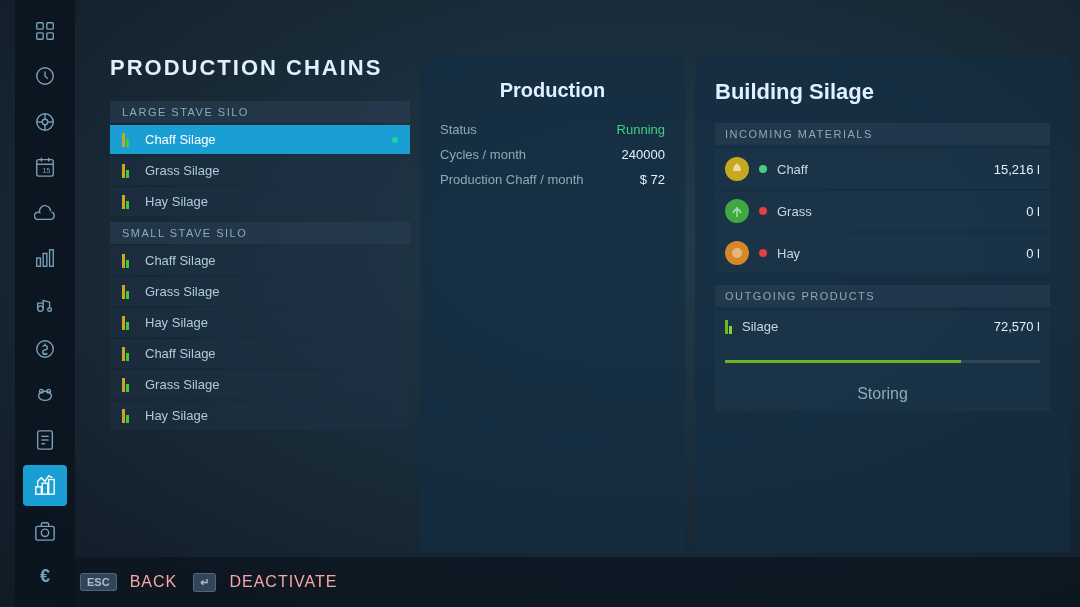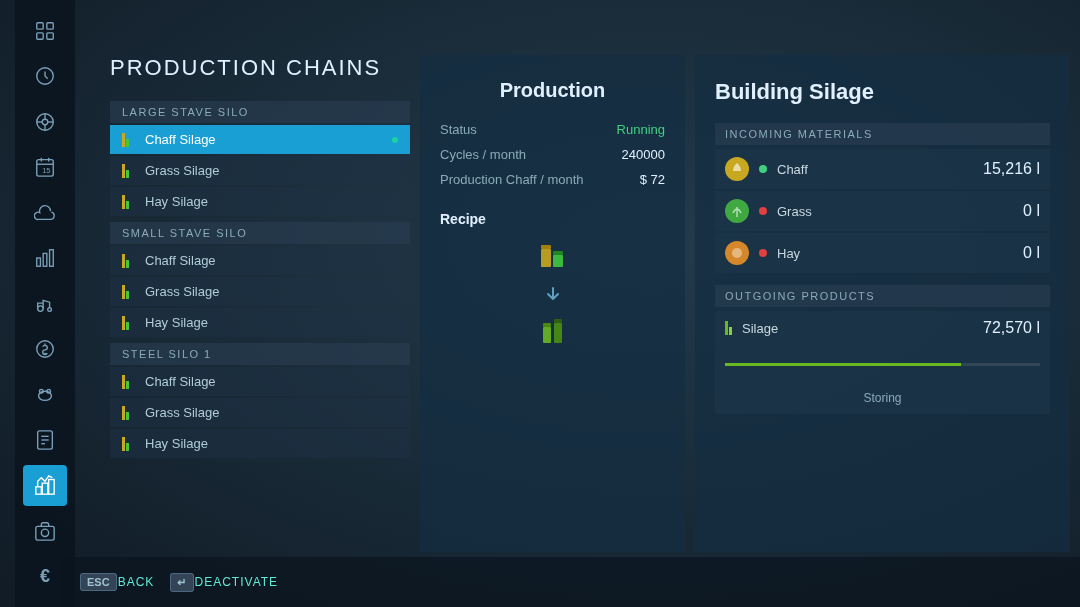--- a/index.html
+++ b/index.html
@@ -58,21 +58,21 @@
     .chains-panel {
       position: absolute;
       left: 110px;
       top: 55px;
       width: 300px;
       bottom: 55px;
     }
 
     .panel-title {
       font-size: 22px;
-      font-weight: normal;
+      font-weight: bold;
       color: #e0f0ff;
       letter-spacing: 2px;
       margin-bottom: 16px;
       text-transform: uppercase;
     }
 
     .chain-list {
       display: flex;
       flex-direction: column;
       gap: 2px;
@@ -215,21 +215,21 @@
       gap: 10px;
     }
 
     .storage-item-name {
       flex: 1;
       font-size: 13px;
       color: #c8d8e0;
     }
 
     .storage-item-value {
-      font-size: 16px;
+      font-size: 13px;
       color: #e0f0ff;
       text-align: right;
     }
 
     .storage-item-icon {
       width: 24px;
       height: 24px;
       border-radius: 50%;
       display: flex;
       align-items: center;
@@ -252,21 +252,21 @@
 
     .status-dot.active { background: #40d080; }
 
     .outgoing-item {
       display: flex;
       flex-direction: column;
       gap: 22px;
     }
 
     .outgoing-status {
-      font-size: 12px;
+      font-size: 16px;
       color: #8aabb8;
       text-align: left;
       margin-top: 20px;
     }
 
     .outgoing-row {
       display: flex;
       align-items: center;
       width: 100%;
       gap: 10px;
@@ -296,38 +296,38 @@
       display: flex;
       align-items: center;
       padding: 0 20px;
       gap: 16px;
       background: rgba(10,20,30,0.7);
     }
 
     .bottom-btn {
       display: flex;
       align-items: center;
-      gap: 1px;
+      gap: 13px;
       cursor: pointer;
     }
 
     .key-badge {
       background: rgba(60,80,100,0.8);
       border: 1px solid rgba(100,140,170,0.5);
       border-radius: 3px;
       padding: 2px 6px;
       font-size: 11px;
       color: #a0c0d0;
       font-weight: bold;
     }
 
     .btn-label {
-      font-size: 12px;
+      font-size: 16px;
       letter-spacing: 1px;
-      color: #5eead4;
+      color: #fca5a5;
       text-transform: uppercase;
     }
 
     
     .svg-icon {
       width: 22px;
       height: 22px;
     }
 
     .chain-item-icon-wrapper {
@@ -501,21 +501,20 @@
       <span>Grass Silage</span>
     </div>
     <div class="chain-item">
       <div class="chain-item-icon-wrapper">
         <div class="silo-bar"></div>
         <div class="silo-bar-green"></div>
       </div>
       <span>Hay Silage</span>
     </div>
 
-    <div class="section-header">STEEL SILO 1</div>
     <div class="chain-item">
       <div class="chain-item-icon-wrapper">
         <div class="silo-bar"></div>
         <div class="silo-bar-green"></div>
       </div>
       <span>Chaff Silage</span>
     </div>
     <div class="chain-item">
       <div class="chain-item-icon-wrapper">
         <div class="silo-bar"></div>
@@ -539,49 +538,20 @@
     <span class="prod-label">Status</span>
     <span class="prod-value running">Running</span>
   </div>
   <div class="prod-row">
     <span class="prod-label">Cycles / month</span>
     <span class="prod-value">240000</span>
   </div>
   <div class="prod-row">
     <span class="prod-label">Production Chaff / month</span>
     <span class="prod-value">$ 72</span>
-  </div>
-  <div class="recipe-section">
-    <div class="recipe-title">Recipe</div>
-    <div class="recipe-icons">
-
-      <div class="recipe-icon">
-        <svg width="32" height="32" viewBox="0 0 32 32">
-          <rect x="4" y="8" width="10" height="18" rx="1" fill="#c8a820" opacity="0.9"></rect>
-          <rect x="16" y="14" width="10" height="12" rx="1" fill="#40c840" opacity="0.9"></rect>
-          <rect x="4" y="4" width="10" height="4" rx="1" fill="#a08010"></rect>
-          <rect x="16" y="10" width="10" height="4" rx="1" fill="#208820"></rect>
-        </svg>
-      </div>
-
-      <div class="recipe-icon arrow-down">
-        <svg width="20" height="20" viewBox="0 0 20 20">
-          <path d="M10 3v11M5 9l5 5 5-5" stroke="#60a0c0" stroke-width="2" fill="none" stroke-linecap="round" stroke-linejoin="round"></path>
-        </svg>
-      </div>
-
-      <div class="recipe-icon">
-        <svg width="32" height="32" viewBox="0 0 32 32">
-          <rect x="6" y="10" width="8" height="16" rx="1" fill="#6ab820" opacity="0.9"></rect>
-          <rect x="17" y="6" width="8" height="20" rx="1" fill="#4a9010" opacity="0.9"></rect>
-          <rect x="6" y="6" width="8" height="4" rx="1" fill="#4a8810"></rect>
-          <rect x="17" y="2" width="8" height="4" rx="1" fill="#306010"></rect>
-        </svg>
-      </div>
-    </div>
   </div>
 </div>
 
 <div class="storage-panel">
   <div class="storage-title">Building Silage</div>
   <div class="storage-section-header">INCOMING MATERIALS</div>
 
   <div class="storage-item">
     <div class="storage-item-icon icon-chaff">
       <svg width="16" height="16" viewBox="0 0 16 16">

